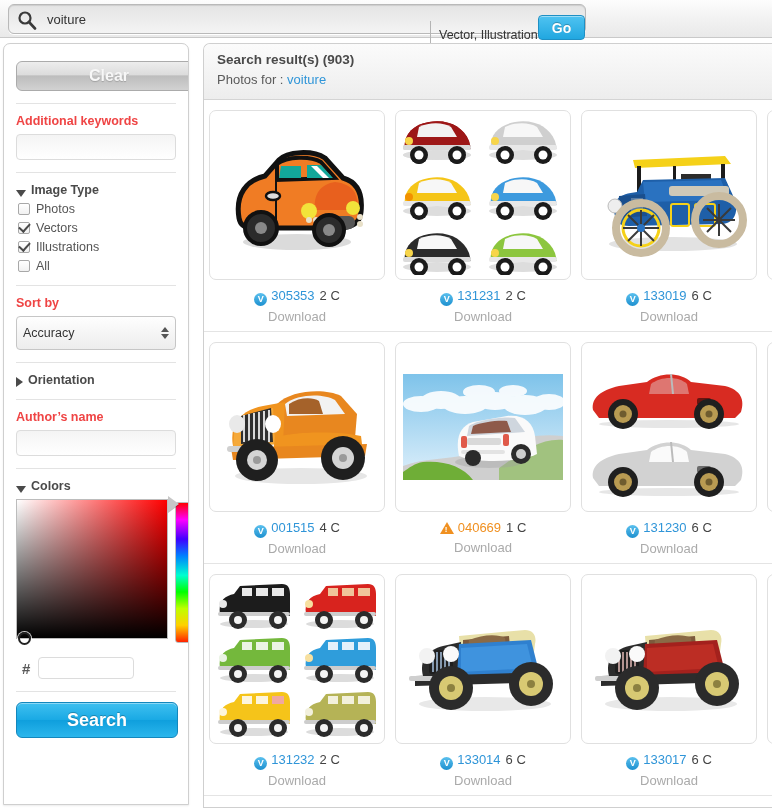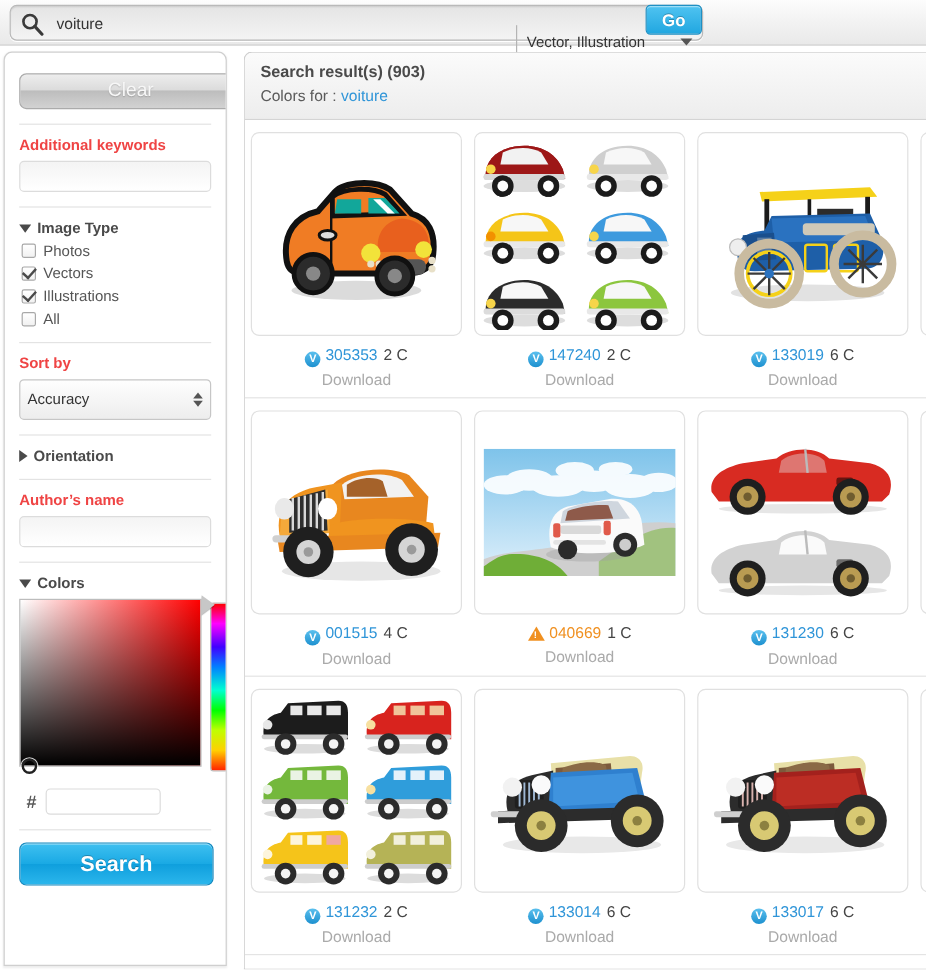--- a/index.html
+++ b/index.html
@@ -39,21 +39,21 @@
     border-left:1px solid #b4b4b4;
     display:flex; align-items:center; padding:0 4px 0 8px;
     font-size:12.5px; color:#333;margin-top:32px;
   }
   #typeselect .lbl { flex:1; white-space:nowrap; overflow:hidden; }
   .caretdown {
     width:0;height:0;border-left:5px solid transparent;border-right:5px solid transparent;
     border-top:6px solid #555; margin-right:4px;
   }
   #gobtn {
-    position:absolute; left:538px; top:4px; width:47px; height:25px;
+    position:absolute; left:538px; top:15px; width:47px; height:25px;
     background:linear-gradient(to bottom,#4fc3f1,#21a7e0);
     border:1px solid #1f90c4; border-radius:4px;
     color:#fff; font-weight:bold; font-size:14px;
     display:flex; align-items:center; justify-content:center;
     text-shadow:0 -1px 0 rgba(0,0,0,.25);
     box-shadow:inset 0 1px 0 rgba(255,255,255,.45);
   }
 
   
   #sidebar {
@@ -69,34 +69,34 @@
     background:linear-gradient(to bottom,#fbfbfb,#e7e7e7);
     border-bottom:1px solid #cfcfcf;
     display:flex; align-items:center; justify-content:center;
     font-weight:bold; font-size:13.5px; color:#4a4a4a;
   }
   #sbbody { padding:12px 12px 0 12px; }
   .clearbtn {
     width:186px; height:30px; margin:5px auto 0 auto;
     background:linear-gradient(to bottom,#ededed 0%,#dcdcdc 45%,#bdbdbd 50%,#d2d2d2 100%);
     border:1px solid #ababab; border-radius:6px;
-    color:#f7f7f7; font-size:16px; font-weight:normal;
+    color:#f7f7f7; font-size:16px; font-weight:bold;
     display:flex; align-items:center; justify-content:center;
     text-shadow:0 1px 1px rgba(0,0,0,.18);
   }
   .divider { border-top:1px solid #e3e3e3; margin:12px 0 10px 0; }
   .sect-label { font-weight:bold; color:#ef4444; font-size:12.5px; margin-bottom:6px; }
   .txtfield {
     width:100%; height:26px;
     background:linear-gradient(to bottom,#f4f4f4,#fff);
     border:1px solid #dcdcdc; border-radius:4px;
     outline:none; padding:0 6px;
     font-family:"Liberation Sans", sans-serif; font-size:12.5px; color:#333;
   }
-  .accord { display:flex; align-items:center; gap:5px; font-weight:bold; color:#4a4a4a; font-size:12.5px; }
+  .accord { display:flex; align-items:flex-end; gap:5px; font-weight:bold; color:#4a4a4a; font-size:12.5px; }
   .tri-down { width:0;height:0;border-left:5px solid transparent;border-right:5px solid transparent;border-top:7px solid #4a4a4a; }
   .tri-right { width:0;height:0;border-top:5px solid transparent;border-bottom:5px solid transparent;border-left:7px solid #4a4a4a; }
   .cbrow { display:flex; align-items:center; gap:6px; margin:5px 0 0 2px; font-size:12.5px; color:#555; }
   .cbox {
     width:12px; height:12px; flex:none;
     border:1px solid #a8a8a8; border-radius:2px;
     background:linear-gradient(to bottom,#fff,#f1f1f1);
     position:relative;
   }
   .cbox.on::after {
@@ -301,21 +301,21 @@
     <div class="divider"></div>
 
     <div id="searchbtn">Search</div>
   </div>
 </div>
 
 <div id="results">
   <div id="reshead">
     <div class="t1">Search result(s) (903)</div>
     <div class="t2">
-      <span>Colors for : </span><a href="#">voiture</a>
+      <span>Photos for : </span><a href="#">voiture</a>
     </div>
   </div>
 
   <div id="grid">
 
     <div class="row">
 
       <div class="cell">
         <div class="thumb">
           <svg width="160" height="150" viewBox="0 0 160 150">
@@ -416,21 +416,21 @@
               <rect x="4" y="30" width="68" height="5" rx="2" fill="#e8e8e8"></rect>
               <circle cx="10" cy="26" r="4" fill="#f7d54a"></circle>
               <circle cx="20" cy="40" r="9" fill="#1b1b1b"></circle>
                 <circle cx="20" cy="40" r="4.5" fill="#fff"></circle>
               <circle cx="58" cy="40" r="9" fill="#1b1b1b"></circle>
                 <circle cx="58" cy="40" r="4.5" fill="#fff"></circle>
             </g>
           </svg>
         </div>
         <div class="meta">
-          <span class="badge"><span class="vbadge">V</span></span><span class="id">147240</span><span class="cnt">2 C</span>
+          <span class="badge"><span class="vbadge">V</span></span><span class="id">131231</span><span class="cnt">2 C</span>
         </div>
         <div class="dl">Download</div>
       </div>
 
       <div class="cell">
         <div class="thumb">
           <svg width="168" height="150" viewBox="0 0 168 150">
             <ellipse cx="88" cy="124" rx="64" ry="7" fill="#e2e2e2"></ellipse>
             <path d="M48 40 L140 36 L146 44 L50 48 Z" fill="#f5d119"></path>
             <rect x="52" y="46" width="4" height="34" fill="#1b1b1b"></rect>

